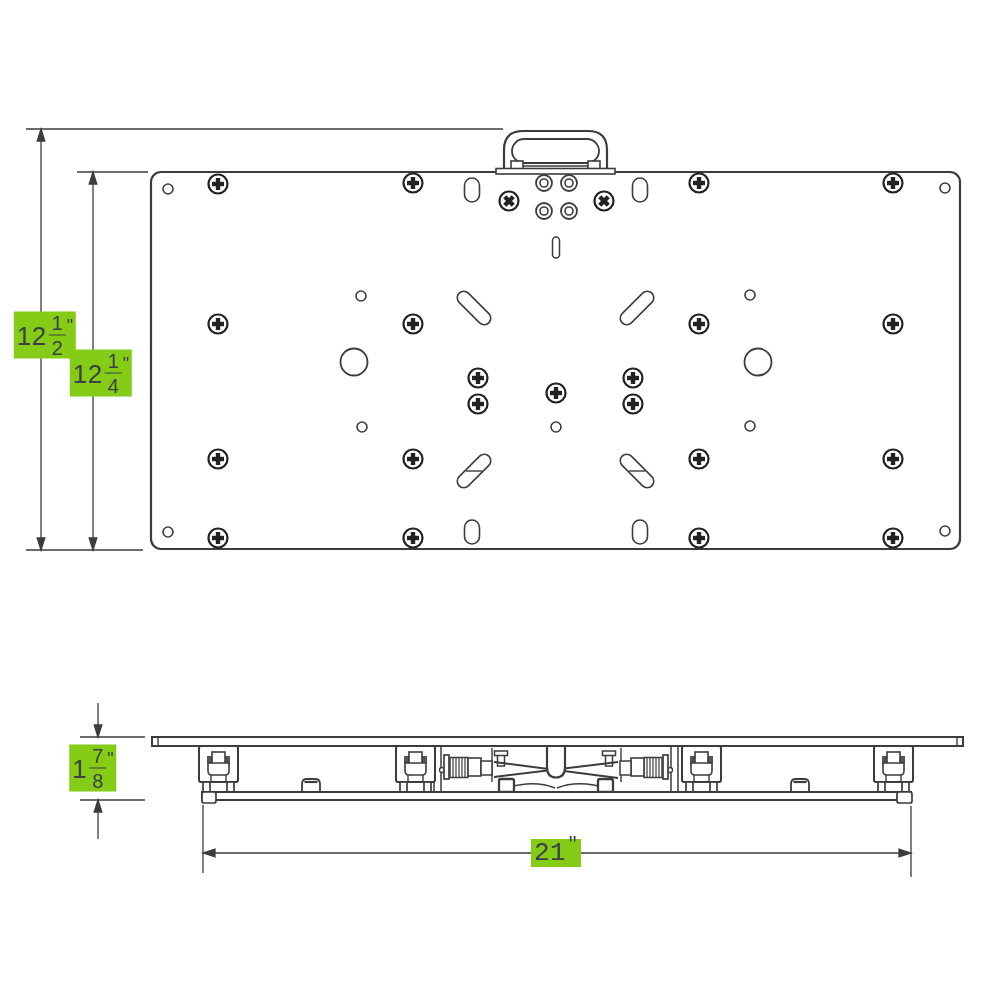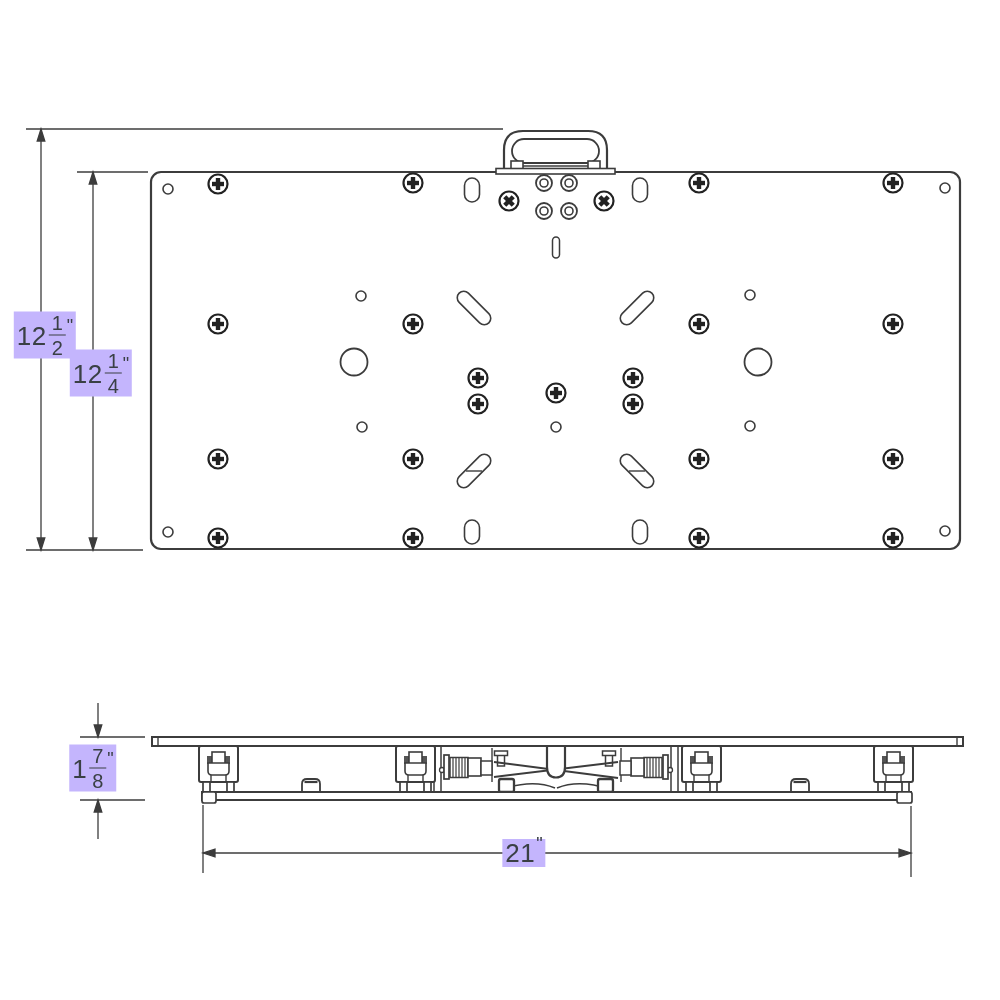--- a/index.html
+++ b/index.html
@@ -1,20 +1,20 @@
 <!DOCTYPE html>
 <html><head>
 <meta charset="utf-8">
 <style>
   html,body{margin:0;padding:0;background:#fff;}
   #stage{position:relative;width:1000px;height:1000px;background:#fff;overflow:hidden;
          font-family:"Liberation Sans",sans-serif;}
   #stage svg{position:absolute;left:0;top:0;}
   .dim-label{position:absolute;transform:translate(-50%,-50%);display:flex;align-items:center;
-             background:#c4b5fd;padding:1px 3px;color:#3a4045;white-space:nowrap;z-index:5;}
+             background:#84cc16;padding:1px 3px;color:#3a4045;white-space:nowrap;z-index:5;}
   .whole{font-size:26px;line-height:1;letter-spacing:.5px;}
   .frac{display:flex;flex-direction:column;align-items:center;font-size:20px;line-height:1;margin-left:2px;}
   .num{padding:0 3px 2px;border-bottom:1.8px solid currentColor;}
   .den{padding-top:2px;}
   .unit{font-size:18px;transform:translateY(-9px);margin-left:1px;}
 </style>
 </head>
 <body>
 
 <div id="stage">
@@ -239,18 +239,18 @@
 
   <div class="dim-label" style="left:93px;top:768px;">
     <span class="whole">1</span>
     <span class="frac">
       <span class="num">7</span>
       <span class="den">8</span>
     </span>
     <span class="unit">"</span>
   </div>
 
-  <div class="dim-label" style="left:524px;top:853px;">
+  <div class="dim-label" style="left:556px;top:853px;font-family:Liberation Mono, monospace;">
     <span class="whole">21</span>
     <span class="unit">"</span>
   </div>
 
 </div>
 
 </body></html>

